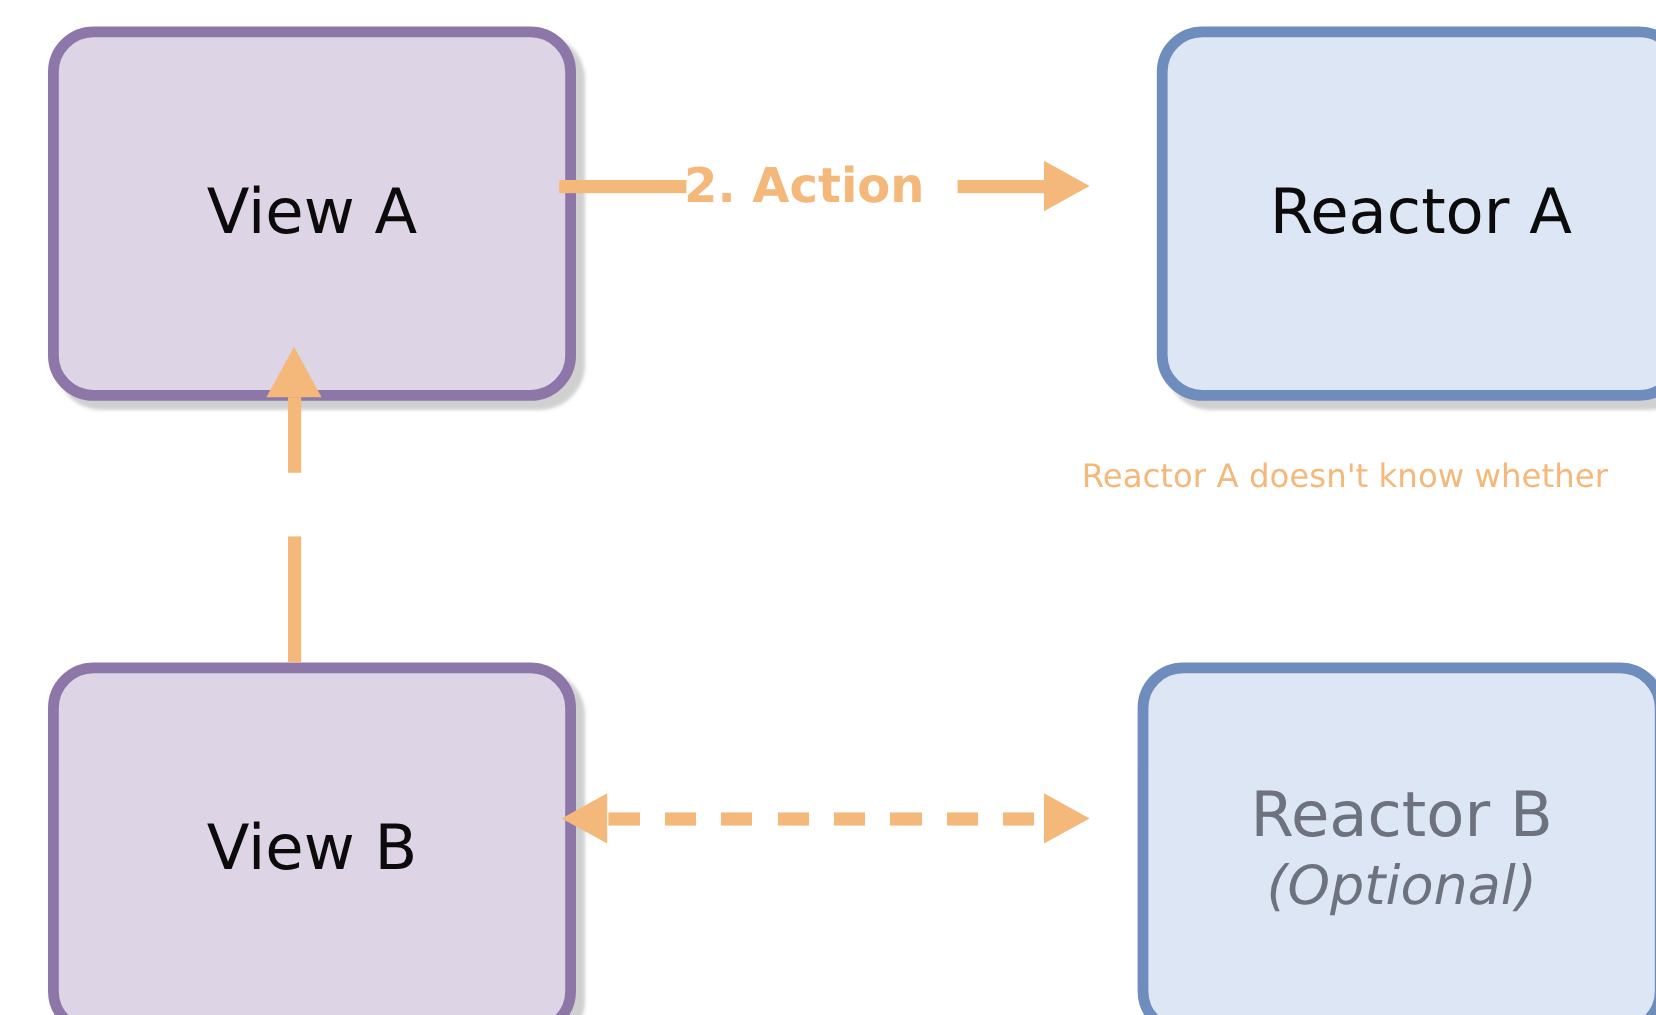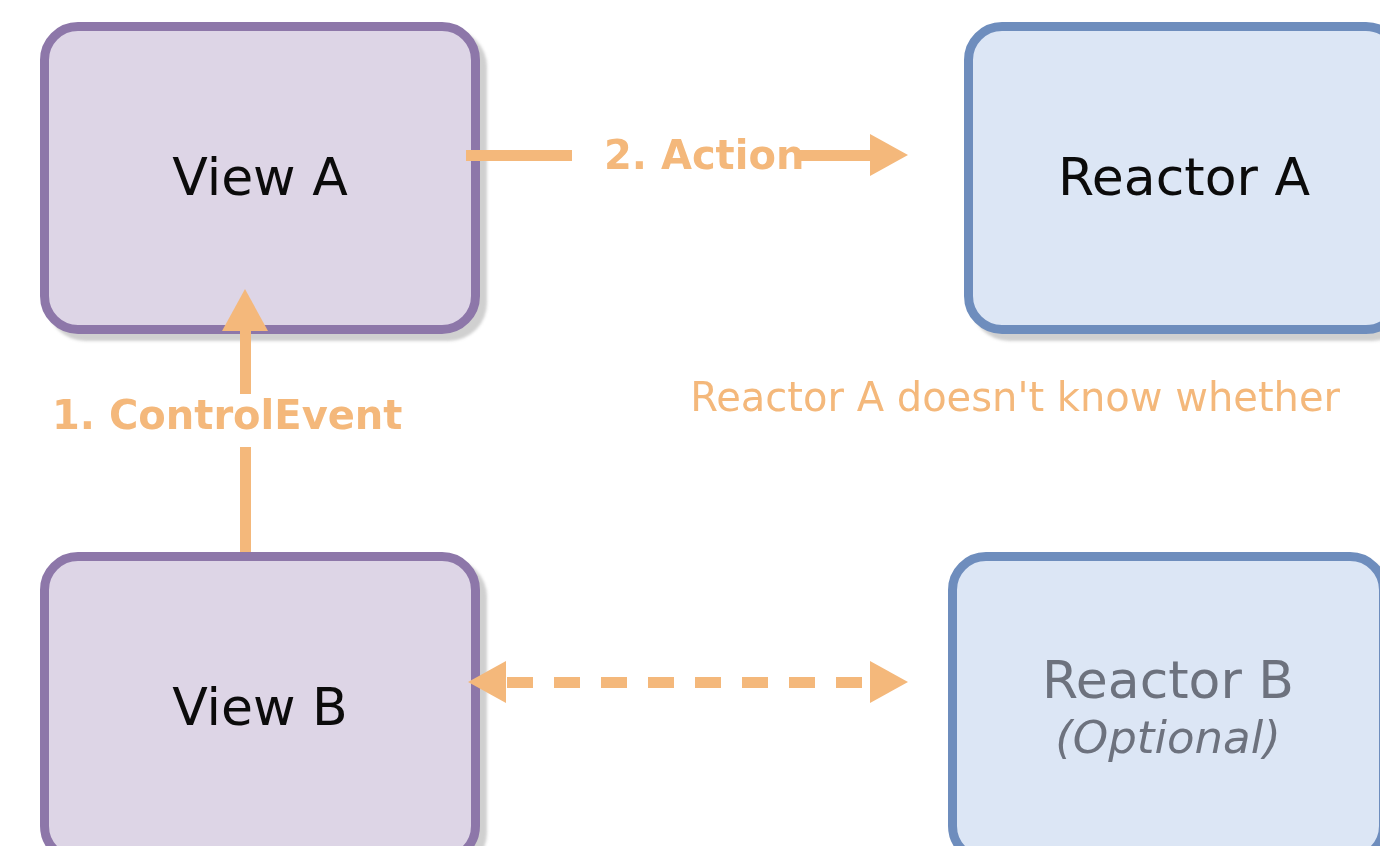--- a/index.html
+++ b/index.html
@@ -88,40 +88,40 @@
     position: absolute;
     height: 11px;
     background: repeating-linear-gradient(
       90deg,
       var(--orange, #f4b87b) 0 26px,
       transparent 26px 47px
     );
   }
   
   #action-line-a { left: 466px; top: 150px; width: 106px; }
-  #action-label  { left: 604px; top: 132px; }
+  #action-label  { left: 570px; top: 132px; }
   #action-line-b { left: 798px; top: 150px; width: 74px; }
   #action-head   { left: 870px; top: 134px; }
   
   #control-head   { left: 222px; top: 289px; }
   #control-line-a { left: 240px; top: 331px; height: 63px; }
   #control-label  { left: 52px;  top: 392px; }
   #control-line-b { left: 240px; top: 447px; height: 105px; }
   
   #optional-head-left  { left: 468px; top: 661px; }
   #optional-dashes     { left: 507px; top: 677px; width: 363px; }
   #optional-head-right { left: 870px; top: 661px; }
 
   
   .annotation {
     position: absolute;
     right: 40px;
     top: 372px;
     text-align: left;
-    font-size: 40px;
+    font-size: 27px;
     line-height: 51px;
     color: var(--orange, #f4b87b);
     white-space: nowrap;
   }
 </style>
 </head>
 <body>
 
 <div class="canvas">
 
@@ -142,21 +142,20 @@
     <div class="box-sublabel">(Optional)</div>
   </div>
 
   <div class="hline" id="action-line-a"></div>
   <div class="arrow-label" id="action-label">2. Action</div>
   <div class="hline" id="action-line-b"></div>
   <div class="tri right" id="action-head"></div>
 
   <div class="tri up" id="control-head"></div>
   <div class="vline" id="control-line-a"></div>
-  <div class="arrow-label" id="control-label">1. ControlEvent</div>
   <div class="vline" id="control-line-b"></div>
 
   <div class="tri left" id="optional-head-left"></div>
   <div class="dash-line" id="optional-dashes"></div>
   <div class="tri right" id="optional-head-right"></div>
 
   <div class="annotation">
     <div>Reactor A doesn't know whether</div>
   </div>
 

